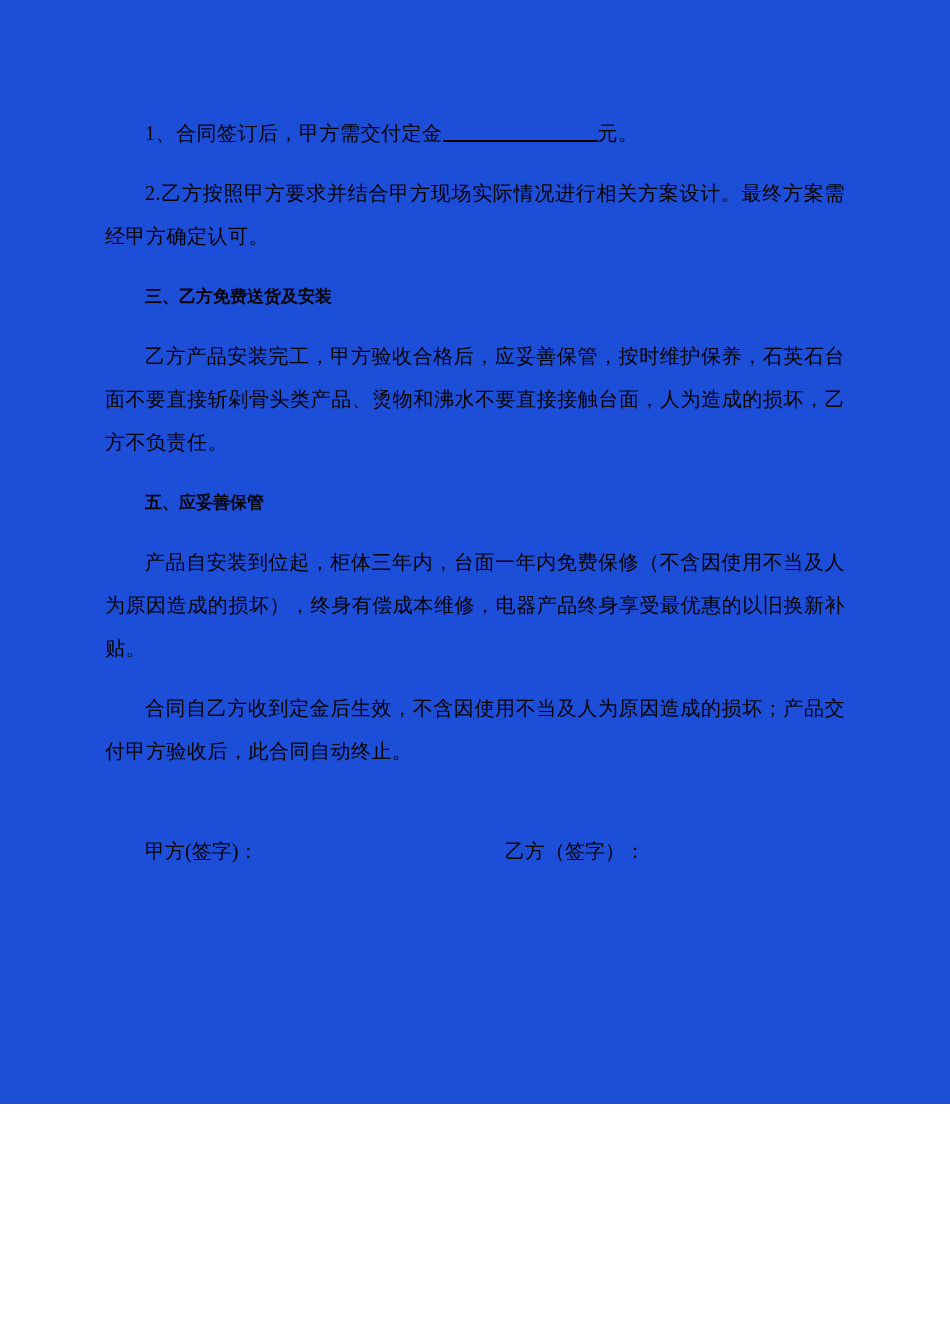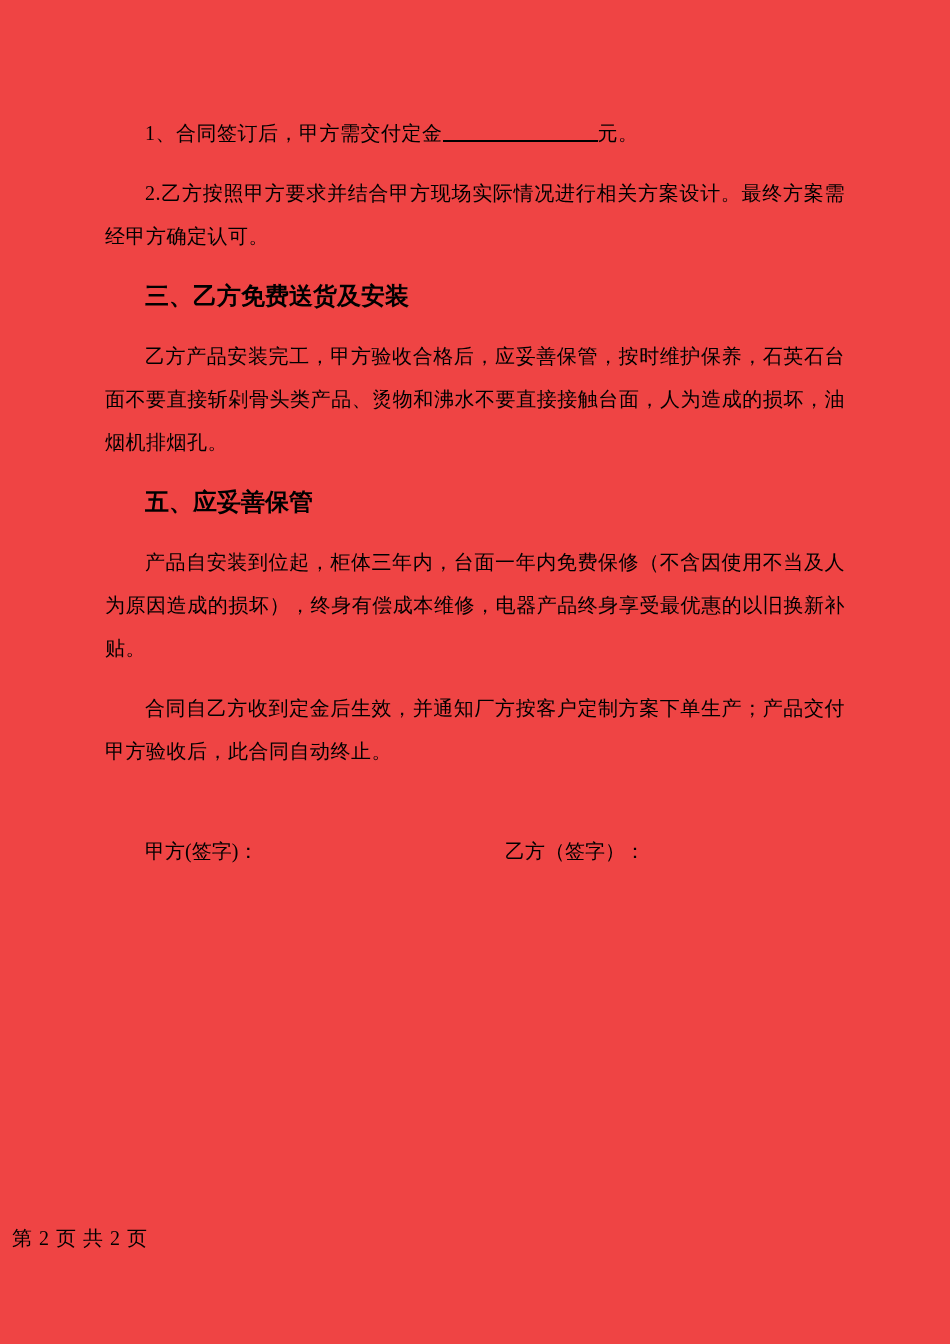--- a/index.html
+++ b/index.html
@@ -3,43 +3,43 @@
 <meta charset="utf-8">
 <style>
   html, body {
     margin: 0;
     padding: 0;
     background: #ffffff;
   }
   .page {
     position: relative;
     width: 950px;
-    height: 1344px;
+    height: 1104px;
     margin: 0 auto;
-    background: #ef4444;
+    background: #1d4ed8;
     box-sizing: border-box;
     padding: 112px 105px 0 105px;
     color: #000000;
     font-family: "Liberation Serif", "DejaVu Serif", serif;
     font-size: 20px;
     line-height: 43px;
     overflow: hidden;
   }
   .para {
     margin: 0 0 17px 0;
     text-indent: 40px;
     text-align: justify;
     letter-spacing: 0.5px;
   }
   .heading {
     margin: 0 0 17px 0;
     text-indent: 40px;
     font-family: Liberation Serif, serif;
     font-weight: bold;
-    font-size: 24px;
+    font-size: 17px;
     line-height: 43px;
   }
   .blank {
     display: inline-block;
     border-bottom: 2px solid #000000;
     vertical-align: -2px;
     height: 2px;
   }
   .blank-long { width: 155px; }
   .blank-short { width: 88px; }
@@ -74,26 +74,26 @@
 
   <p class="para">
     <span>1、合同签订后，甲方需交付定金</span><span class="blank blank-long"></span><span>元。</span>
   </p>
 
   <p class="para">2.乙方按照甲方要求并结合甲方现场实际情况进行相关方案设计。最终方案需经甲方确定认可。</p>
 
 
   <h3 class="heading">三、乙方免费送货及安装</h3>
 
-  <p class="para">乙方产品安装完工，甲方验收合格后，应妥善保管，按时维护保养，石英石台面不要直接斩剁骨头类产品、烫物和沸水不要直接接触台面，人为造成的损坏，油烟机排烟孔。</p>
+  <p class="para">乙方产品安装完工，甲方验收合格后，应妥善保管，按时维护保养，石英石台面不要直接斩剁骨头类产品、烫物和沸水不要直接接触台面，人为造成的损坏，乙方不负责任。</p>
 
   <h3 class="heading">五、应妥善保管</h3>
   <p class="para">产品自安装到位起，柜体三年内，台面一年内免费保修（不含因使用不当及人为原因造成的损坏），终身有偿成本维修，电器产品终身享受最优惠的以旧换新补贴。</p>
 
-  <p class="para">合同自乙方收到定金后生效，并通知厂方按客户定制方案下单生产；产品交付甲方验收后，此合同自动终止。</p>
+  <p class="para">合同自乙方收到定金后生效，不含因使用不当及人为原因造成的损坏；产品交付甲方验收后，此合同自动终止。</p>
 
   <div class="sig-row">
     <span class="sig-a">甲方(签字)：</span><span class="sig-b">乙方（签字）：</span>
   </div>
 
   <div class="footer">第 2 页 共 2 页</div>
 
 </div>
 
 </body></html>

